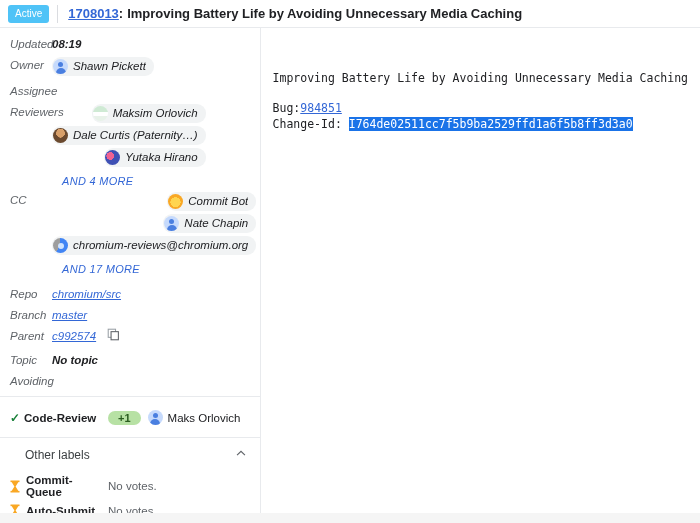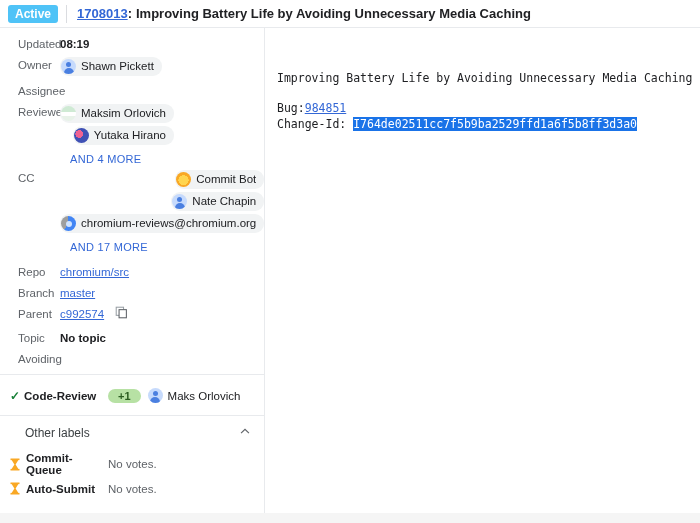--- a/index.html
+++ b/index.html
@@ -23,22 +23,22 @@
     display: flex;
     align-items: center;
     padding: 0 8px;
     border-bottom: 1px solid #e8eaed;
     box-sizing: border-box;
     background: #fff;
   }
   .status-badge {
     background: #4fc3f7;
     color: #ffffff;
-    font-size: 12px;
-    font-weight: bold;
+    font-size: 10px;
+    font-weight: normal;
     border-radius: 3px;
     padding: 2px 7px;
     line-height: 14px;
   }
   .header-sep {
     width: 1px;
     height: 18px;
     background: #dadce0;
     margin: 0 10px 0 8px;
   }
@@ -77,21 +77,22 @@
   }
   .right-panel {
     flex: 1;
     background: #fff;
     padding: 10px 12px;
     box-sizing: border-box;
   }
 
   
   .meta {
-    padding: 6px 0 4px 8px;
+    padding: 6px 0 4px 0;
+    font-style: italic;
   }
   .meta-row {
     display: flex;
     align-items: flex-start;
     min-height: 15px;
     padding: 2px 0;
   }
   .meta-label {
     width: 52px;
     min-width: 52px;
@@ -342,20 +343,24 @@
       </div>
 
       <div class="meta-row">
         <div class="meta-label">Reviewers</div>
         <div class="meta-value chips">
           <span class="chip">
             <span class="avatar av-green"></span>
             <span class="chip-name">Maksim Orlovich</span>
           </span>
           <span class="chip">
+            <span class="avatar av-brown"></span>
+            <span class="chip-name">Dale Curtis (Paternity…)</span>
+          </span>
+          <span class="chip">
             <span class="avatar av-bluepink"></span>
             <span class="chip-name">Yutaka Hirano</span>
           </span>
         </div>
       </div>
 
       <div class="more-link">AND 4 MORE</div>
 
       <div class="meta-row">
         <div class="meta-label">CC</div>

